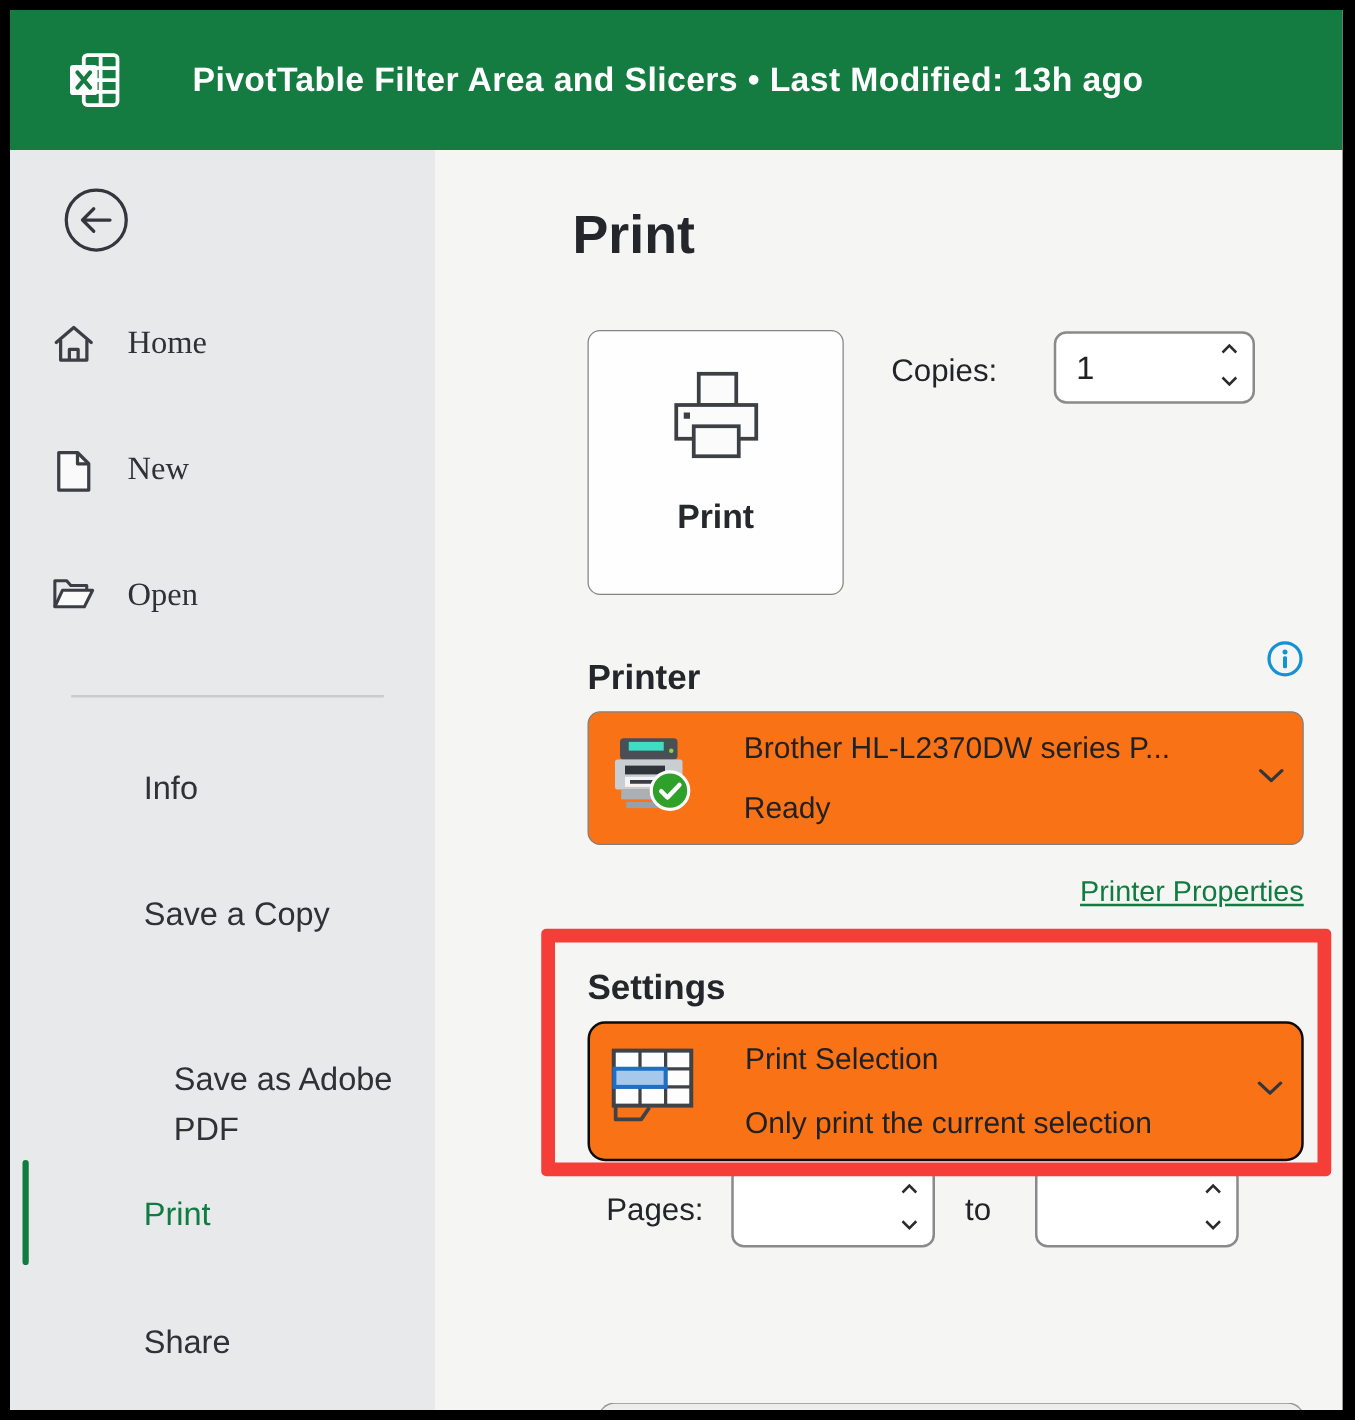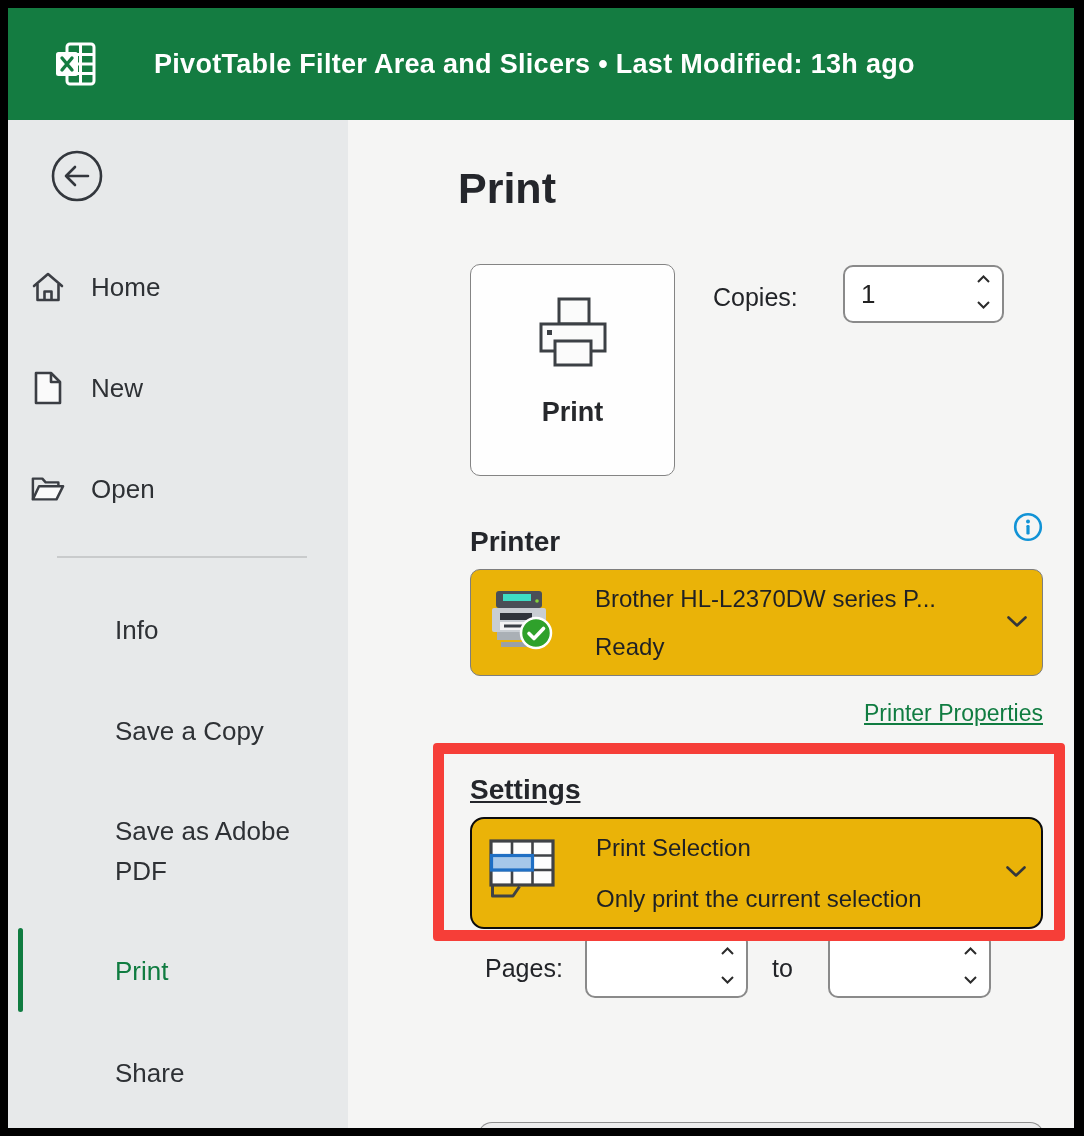--- a/index.html
+++ b/index.html
@@ -11,21 +11,21 @@
   .frame{position:absolute;left:8px;top:8px;width:1066px;height:1120px;overflow:hidden;background:#F5F5F4;}
 
   
   .titlebar{position:absolute;left:0;top:0;width:100%;height:112px;background:#147C41;
     display:flex;align-items:center;padding-left:48px;box-sizing:border-box;}
   .titlebar .app-title{color:#FFFFFF;font-size:27px;font-weight:600;letter-spacing:.3px;margin-left:58px;white-space:nowrap;}
 
   
   .sidebar{position:absolute;left:0;top:112px;width:340px;height:1008px;background:#E7E9EA;}
   .back-btn{position:absolute;left:43px;top:30px;width:52px;height:52px;border-radius:50%;cursor:pointer;}
-  .nav-row{position:absolute;left:0;width:100%;height:56px;display:flex;align-items:center;padding-left:23px;box-sizing:border-box;cursor:pointer;}
+  .nav-row{position:absolute;left:0;width:100%;height:56px;display:flex;align-items:flex-start;padding-left:34px;box-sizing:border-box;cursor:pointer;font-family:Liberation Serif, serif;}
   .nav-row .nav-icn{width:34px;display:flex;justify-content:center;}
   .nav-row .nav-label{margin-left:26px;font-size:26px;color:#2E3135;}
   .side-divider{position:absolute;left:49px;top:436px;width:250px;height:2px;background:#C9CBCC;}
   .menu-row{position:absolute;left:0;width:100%;display:flex;align-items:center;padding-left:107px;box-sizing:border-box;
     font-size:26px;color:#2E3135;cursor:pointer;height:56px;}
   .menu-row.wrap{height:96px;align-items:flex-start;}
   .menu-row.wrap .menu-label{line-height:40px;width:215px;}
   .menu-row.active{color:#107C41;}
   .active-bar{position:absolute;left:10px;top:808px;width:5px;height:84px;background:#107C41;border-radius:3px;}
 
@@ -40,21 +40,21 @@
   .big-print-btn .btn-label{font-size:27px;font-weight:bold;color:#26282C;margin-top:26px;}
 
   .copies-label,.pages-label,.to-label{position:absolute;font-size:25px;color:#222428;}
 
   .spin-field{position:absolute;background:#FFFFFF;border:2px solid #8A8A8A;border-radius:10px;box-sizing:border-box;}
   .spin-field input{position:absolute;left:0;top:0;width:100%;height:100%;border:none;outline:none;background:transparent;
     font-family:inherit;font-size:26px;color:#222;padding-left:16px;box-sizing:border-box;}
   .spin-up{position:absolute;right:10px;top:7px;width:18px;height:14px;display:flex;justify-content:center;cursor:pointer;}
   .spin-down{position:absolute;right:10px;bottom:7px;width:18px;height:14px;display:flex;justify-content:center;cursor:pointer;}
 
-  .dd{position:absolute;left:122px;width:573px;background:#eab308;border:1.6px solid #7E7E7E;border-radius:10px;
+  .dd{position:absolute;left:122px;width:573px;background:#f97316;border:1.6px solid #7E7E7E;border-radius:10px;
     box-sizing:border-box;cursor:pointer;}
   .dd .dd-icon{position:absolute;left:16px;top:50%;transform:translateY(-50%);}
   .dd .dd-title{position:absolute;left:124px;top:15px;font-size:24px;color:#1F2125;white-space:nowrap;}
   .dd .dd-sub{position:absolute;left:124px;bottom:14px;font-size:24px;color:#1F2125;white-space:nowrap;}
   .dd .dd-chevron{position:absolute;right:14px;top:50%;transform:translateY(-50%);}
   .dd.focused{border:2.5px solid #0C0C0C;border-radius:14px;}
 
   .props-link{position:absolute;left:122px;top:580px;width:573px;text-align:right;font-size:23px;color:#107C41;
     text-decoration:underline;cursor:pointer;}
 
@@ -126,21 +126,21 @@
     </div>
 
     <div class="side-divider"></div>
 
     <div class="menu-row" style="top:482px;">
       <span class="menu-label">Info</span>
     </div>
     <div class="menu-row" style="top:583px;">
       <span class="menu-label">Save a Copy</span>
     </div>
-    <div class="menu-row wrap" style="top:691px;">
+    <div class="menu-row wrap" style="top:723px;margin-left:24px;">
       <span class="menu-label">Save as Adobe PDF</span>
     </div>
     <div class="menu-row active" style="top:823px;">
       <span class="menu-label">Print</span>
     </div>
     <div class="menu-row" style="top:925px;">
       <span class="menu-label">Share</span>
     </div>
     <div class="active-bar"></div>
   </div>
@@ -205,21 +205,21 @@
       <span class="dd-sub">Ready</span>
       <span class="dd-chevron">
         <svg width="22" height="13" viewBox="0 0 22 13">
             <path d="M2.5 2.5 L11 10.5 L19.5 2.5" fill="none" stroke="#33363B" stroke-width="2.6" stroke-linecap="round" stroke-linejoin="round"></path>
           </svg>
       </span>
     </div>
 
     <div class="props-link">Printer Properties</div>
 
-    <div class="section-heading" style="left:122px;top:654px;text-decoration:underline;">Settings</div>
+    <div class="section-heading" style="left:122px;top:654px;">Settings</div>
 
     <div class="dd focused" style="top:697px;height:112px;">
       <span class="dd-icon">
         <svg width="74" height="66" viewBox="0 0 74 66">
           <rect x="3" y="3" width="62" height="44" fill="#FDFDFD" stroke="#3F4246" stroke-width="3.2"></rect>
           <line x1="24" y1="3" x2="24" y2="47" stroke="#3F4246" stroke-width="2.6"></line>
           <line x1="44.5" y1="3" x2="44.5" y2="47" stroke="#3F4246" stroke-width="2.6"></line>
           <line x1="3" y1="17.5" x2="65" y2="17.5" stroke="#3F4246" stroke-width="2.6"></line>
           <line x1="3" y1="32" x2="65" y2="32" stroke="#3F4246" stroke-width="2.6"></line>
           <rect x="3.5" y="17.5" width="41" height="14.5" fill="#A6C8EA" stroke="#1F6FC4" stroke-width="3.2"></rect>

